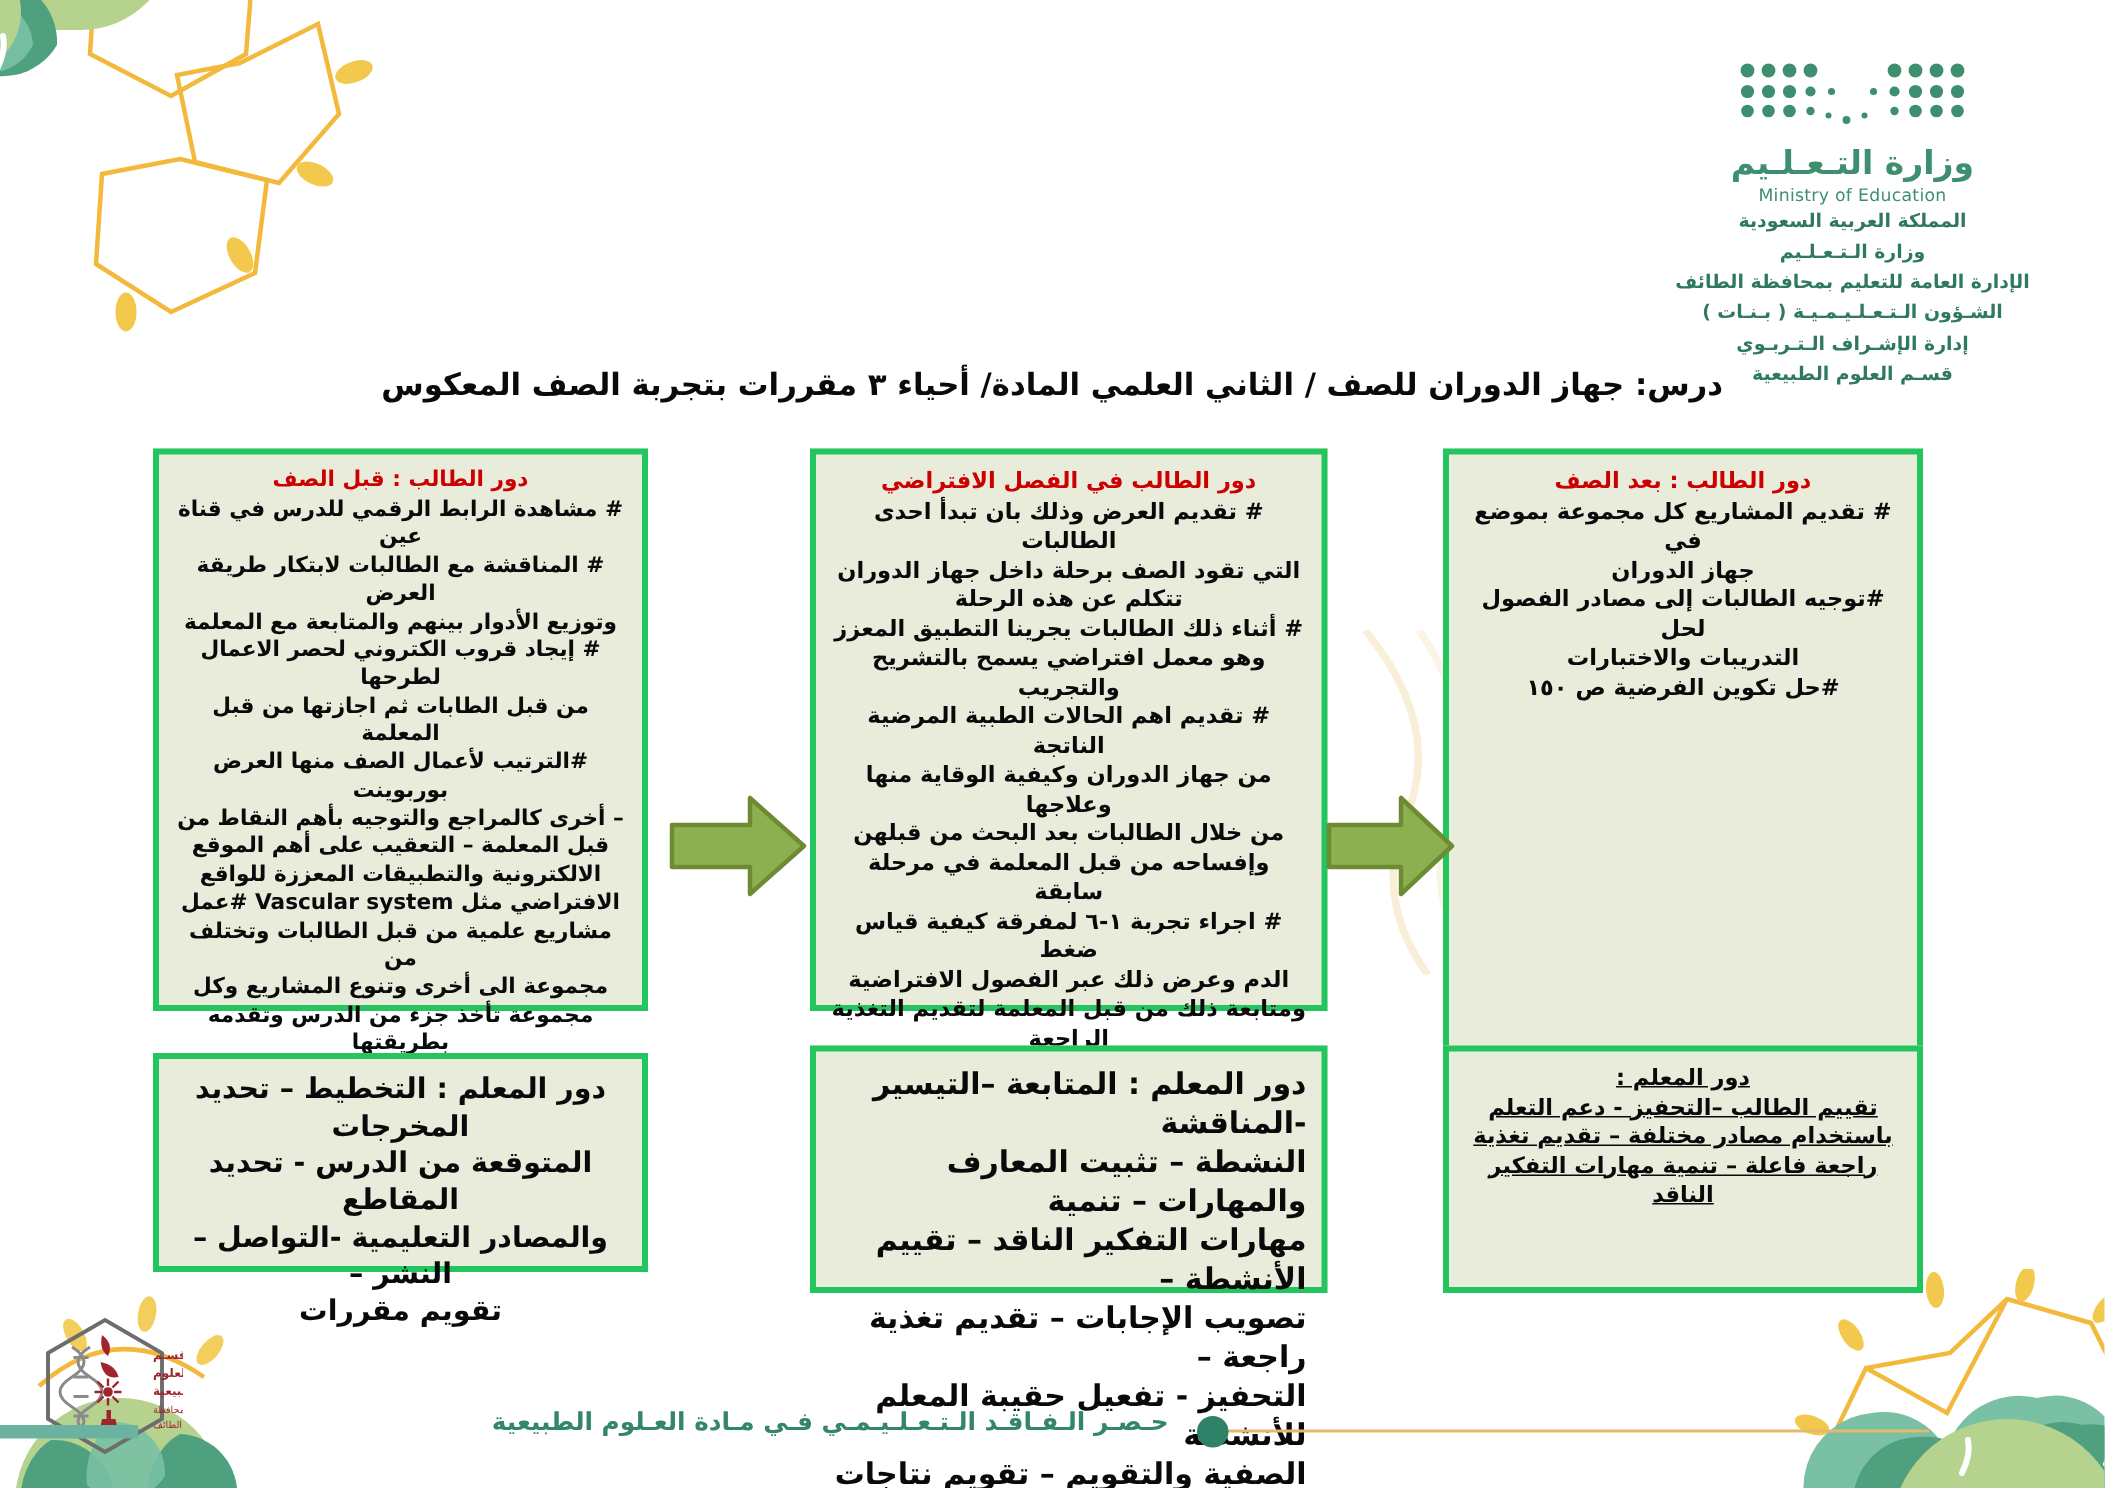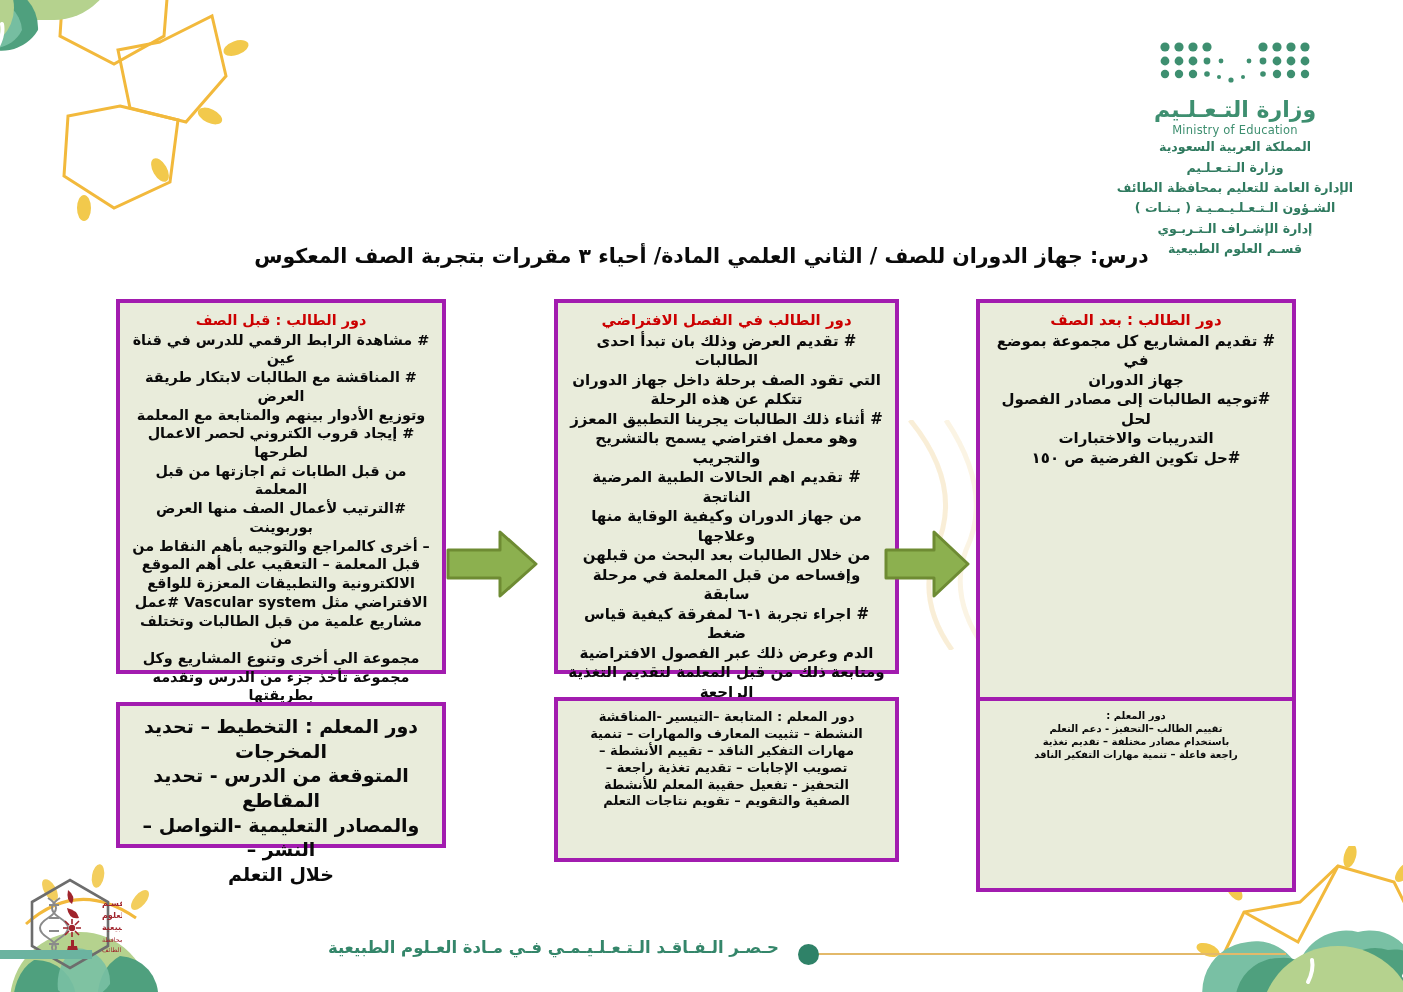--- a/index.html
+++ b/index.html
@@ -39,39 +39,38 @@
     position:absolute;top:244px;right:0;left:0;text-align:center;
     font-size:20.5px;font-weight:700;color:#0a0a0a;
     text-underline-offset:4px;
     text-decoration-thickness:2px;
   }
 
   
   .box{
     position:absolute;
     background:#e9ecdb;
-    border:4px solid #a21caf;
+    border:4px solid #22c55e;
     box-sizing:border-box;
     padding:8px 10px 6px 10px;
     text-align:center;
     color:#0a0a0a;
     line-height:1.30;
-    margin-left:14px;
   }
   .box-title{font-weight:700;display:block;margin-bottom:1px;}
   .box-title.red{color:#cc0000;}
   .box-body{font-weight:700;display:block;}
 
   #box-student-before{left:102px;top:299px;width:330px;height:375px;font-size:14.4px;}
   #box-student-virtual{left:540px;top:299px;width:345px;height:375px;font-size:15px;}
   #box-student-after{left:962px;top:299px;width:320px;height:443px;font-size:15px;}
 
   #box-teacher-before{left:102px;top:702px;width:330px;height:146px;font-size:19px;}
-  #box-teacher-virtual{left:540px;top:697px;width:345px;height:165px;font-size:13px;}
-  #box-teacher-after{left:962px;top:697px;width:320px;height:195px;font-size:10px;}
+  #box-teacher-virtual{left:540px;top:697px;width:345px;height:165px;font-size:20px;text-align:right;}
+  #box-teacher-after{left:962px;top:697px;width:320px;height:165px;font-size:15px;text-decoration:underline;}
 
   
   .arrow{position:absolute;}
   #arrow-1{left:446px;top:528px;}
   #arrow-2{left:884px;top:528px;}
 
   
   #footer-logo{position:absolute;left:18px;top:872px;width:104px;height:104px;}
   #footer-text{
     position:absolute;right:624px;top:938px;
@@ -301,21 +300,21 @@
     <svg width="86" height="72" viewBox="0 0 86 72">
       <path d="M84 36 L50 4 L50 22 L2 22 L2 50 L50 50 L50 68 Z" fill="#8cb04f" stroke="#6e8b33" stroke-width="3" stroke-linejoin="round"></path>
     </svg>
   </div>
 
   <div class="box" id="box-teacher-before">
     <span class="box-body">
         <div>دور المعلم : التخطيط – تحديد المخرجات</div>
         <div>المتوقعة من الدرس - تحديد المقاطع</div>
         <div>والمصادر التعليمية -التواصل – النشر –</div>
-        <div>خلال التعلم</div>
+        <div>تقويم مقررات</div>
       </span>
   </div>
 
   <div class="box" id="box-teacher-virtual">
     <span class="box-body">
         <div>دور المعلم : المتابعة –التيسير -المناقشة</div>
         <div>النشطة – تثبيت المعارف والمهارات – تنمية</div>
         <div>مهارات التفكير الناقد – تقييم الأنشطة –</div>
         <div>تصويب الإجابات – تقديم تغذية راجعة  –</div>
         <div>التحفيز - تفعيل حقيبة المعلم للأنشطة</div>

